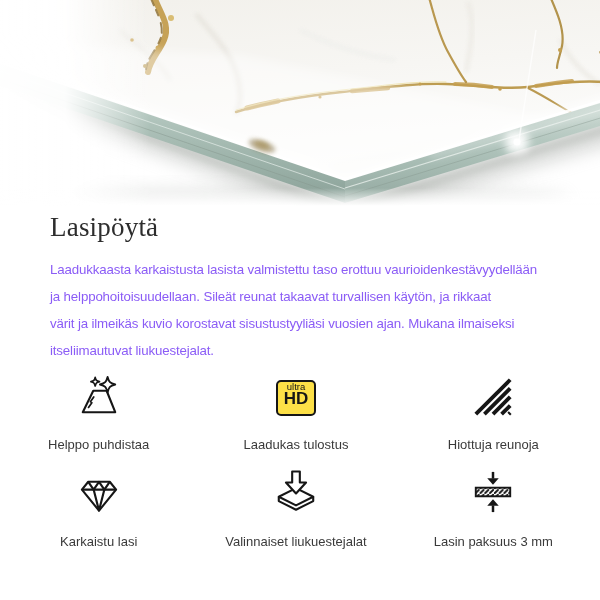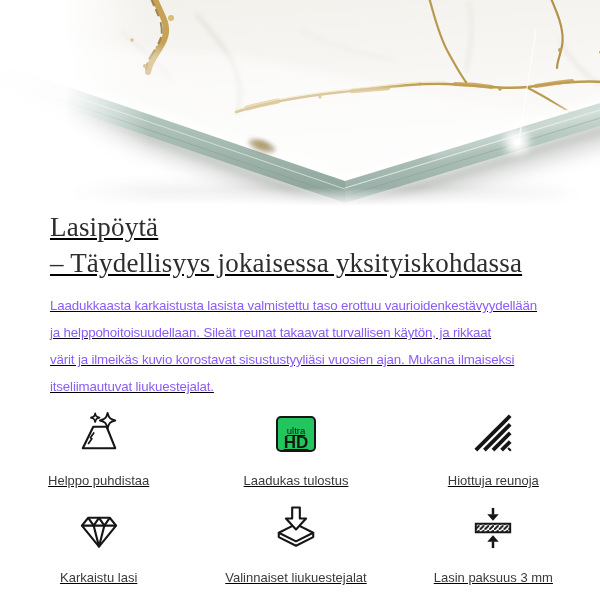--- a/index.html
+++ b/index.html
@@ -1,32 +1,32 @@
 <!DOCTYPE html>
 <html><head>
 <meta charset="utf-8">
 <style>
   html,body{margin:0;padding:0;background:#ffffff;}
   body{width:600px;height:600px;overflow:hidden;font-family:"Liberation Sans",sans-serif;-webkit-font-smoothing:antialiased;}
-  .page{position:relative;width:592px;height:600px;background:#fff;text-decoration:underline;}
+  .page{position:relative;width:592px;height:600px;background:#fff;}
   .hero{display:block;width:600px;height:206px;}
   .content{padding:0 44px 0 50px;}
   .heading{margin:3px 0 0;font-family:"Liberation Serif","DejaVu Serif",serif;font-weight:400;
            font-size:27px;line-height:36px;color:#2d2d2d;letter-spacing:0.2px;}
   .heading .hline{display:block;white-space:nowrap;}
   .desc{margin-top:11px;color:#8b5cf6;font-size:13.3px;line-height:27px;letter-spacing:-0.15px;}
   .desc .dline{white-space:nowrap;}
   .features{margin:12px -44px 0 -50px;display:grid;grid-template-columns:repeat(3,1fr);row-gap:20px;}
   .feature{display:flex;flex-direction:column;align-items:center;text-align:center;}
   .icon-box{height:41px;display:flex;align-items:flex-end;justify-content:center;}
   .flabel{margin-top:20px;font-size:13px;line-height:16px;color:#3a3a3a;}
   .fi{display:block;}
   
   .uhd{box-sizing:border-box;border:2.5px solid #161616;border-radius:5px;width:40px;height:36px;
-       display:flex;flex-direction:column;align-items:center;justify-content:flex-end;background:#22c55e;margin-bottom:1px;}
+       display:flex;flex-direction:column;align-items:center;justify-content:flex-start;background:#fde047;margin-bottom:1px;}
   .uhd-top{font-size:9.5px;line-height:10px;color:#161616;letter-spacing:0;}
   .uhd-bottom{font-size:17px;line-height:14px;font-weight:bold;color:#161616;letter-spacing:0;}
 </style>
 </head>
 <body>
 
 <div class="page">
 
   <svg class="hero" viewBox="0 0 600 206" xmlns="http://www.w3.org/2000/svg" aria-hidden="true">
     <defs>
@@ -140,21 +140,20 @@
     </g>
 
     <rect x="-20" y="-20" width="170" height="246" fill="url(#fadeL)"></rect>
     <rect x="-20" y="188" width="660" height="18" fill="url(#fadeB)"></rect>
   </svg>
 
   <div class="content">
 
     <h1 class="heading">
       <span class="hline">Lasipöytä</span>
-      <span class="hline">– Täydellisyys jokaisessa yksityiskohdassa</span>
     </h1>
 
     <div class="desc">
       <div class="dline">Laadukkaasta karkaistusta lasista valmistettu taso erottuu vaurioidenkestävyydellään</div>
       <div class="dline">ja helppohoitoisuudellaan. Sileät reunat takaavat turvallisen käytön, ja rikkaat</div>
       <div class="dline">värit ja ilmeikäs kuvio korostavat sisustustyyliäsi vuosien ajan. Mukana ilmaiseksi</div>
       <div class="dline">itseliimautuvat liukuestejalat.</div>
     </div>
 
     <div class="features">

